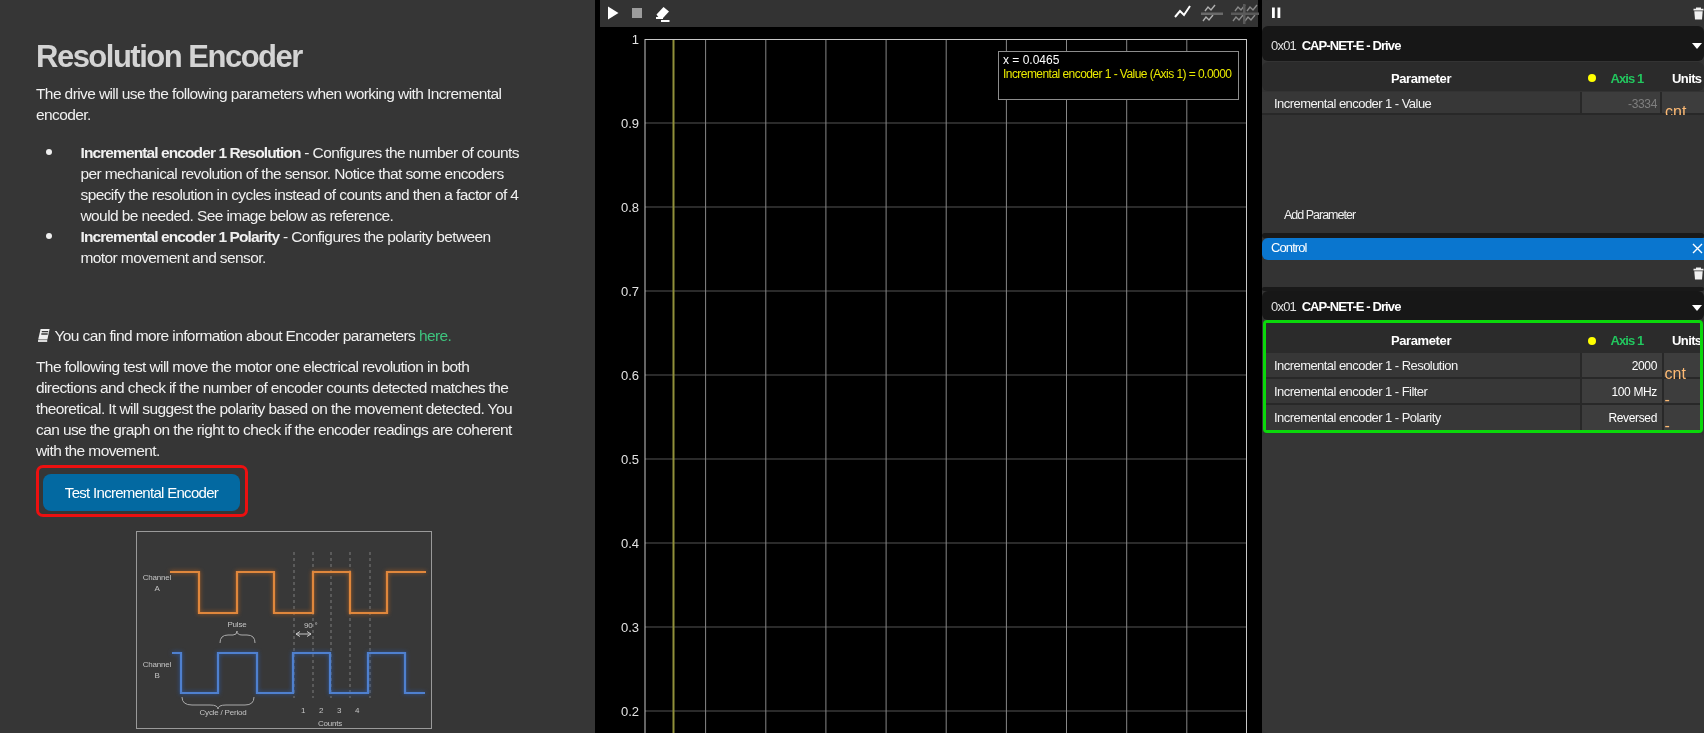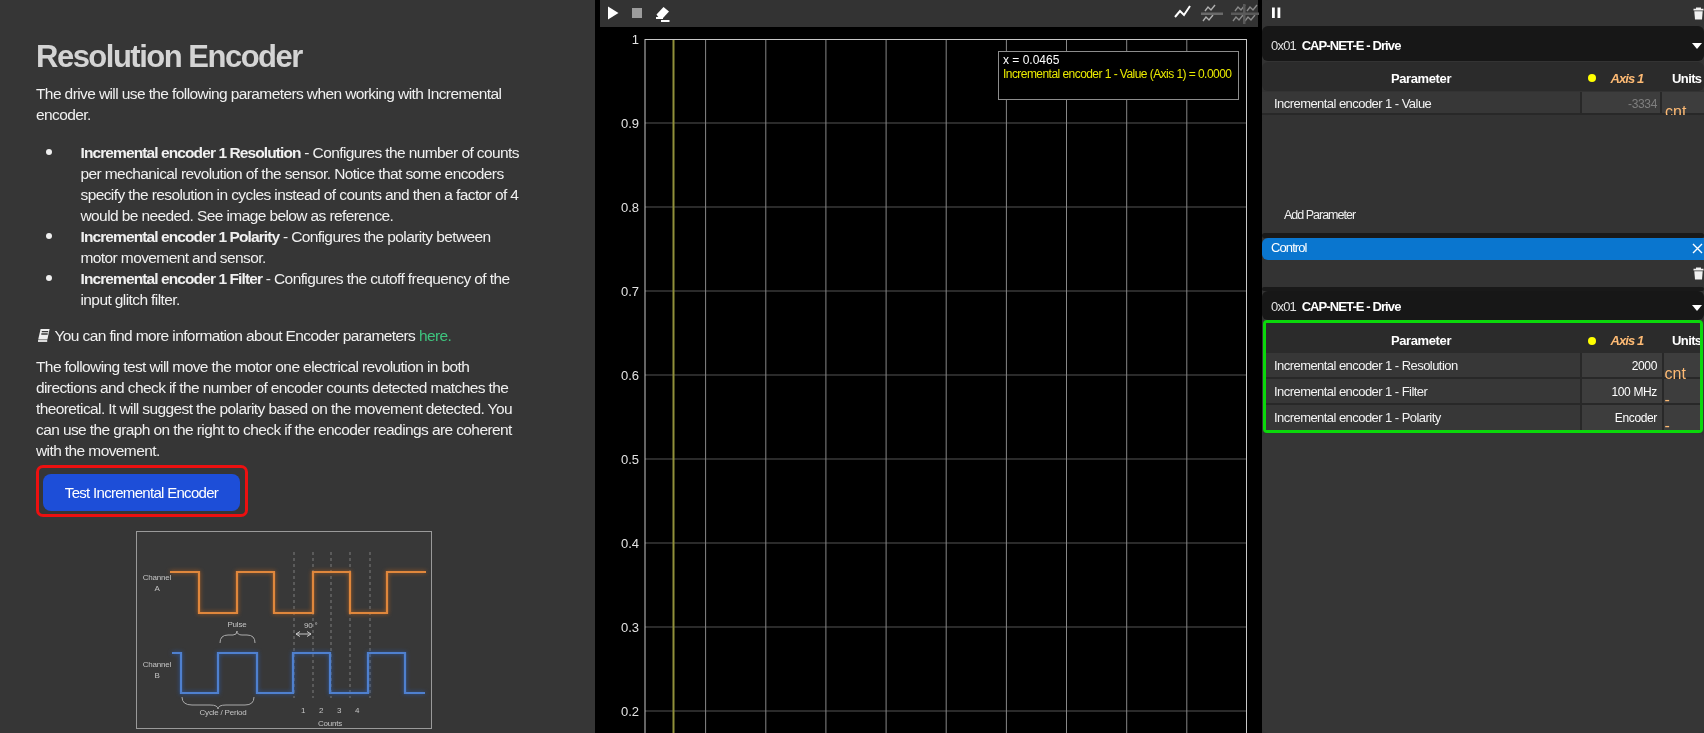--- a/index.html
+++ b/index.html
@@ -10,38 +10,38 @@
   .body16{font-size:15.5px;letter-spacing:-0.6px;line-height:21px;color:#f0f0f0;}
   #para1{left:36px;top:83px;}
   ul#blist{left:36px;top:142px;margin:0;padding:0;list-style:none;width:560px;white-space:nowrap;}
   ul#blist li{position:relative;padding-left:44.5px;}
   ul#blist li:before{content:"";position:absolute;left:10px;top:7px;width:6px;height:6px;border-radius:50%;background:#efefef;}
   ul#blist b{letter-spacing:-0.9px;}
   #note{left:36px;top:325px;white-space:nowrap;}
   #para2{left:36px;top:356px;}
   .grn{color:#3ec47e;}
   #redring{left:36px;top:465px;width:206px;height:46px;border:3px solid #ec1010;border-radius:7px;}
-  #btn{left:43px;top:474px;width:197px;height:37px;background:#1d4ed8;border-radius:8px;color:#ffffff;font-size:15px;letter-spacing:-0.7px;line-height:37px;text-align:center;}
+  #btn{left:43px;top:474px;width:197px;height:37px;background:#0369a1;border-radius:8px;color:#ffffff;font-size:15px;letter-spacing:-0.7px;line-height:37px;text-align:center;}
   
   #chart{left:595px;top:0;width:667px;height:733px;background:#000000;}
   #ctoolbar{position:absolute;left:5px;top:0;width:658px;height:27px;background:#333333;}
   #tooltip{left:998px;top:51px;width:235px;height:27px;background:#000000;border:1px solid #8c8c8c;font-size:12px;padding:2px 0 18px 4px;}
   #tooltip .l1{color:#ffffff;line-height:13px;}
   #tooltip .l2{color:#e8e800;line-height:14px;letter-spacing:-0.55px;white-space:nowrap;}
   
   #right{left:1262px;top:0;width:442px;height:733px;background:#333333;}
   .rrow{position:absolute;left:0;width:442px;border-radius:6px;}
   #rtool{top:0;height:26px;background:#333333;}
   #drive1{top:26px;height:35px;background:#171717;}
   .drivetext{position:absolute;left:9px;top:12px;font-size:13px;color:#e0e0e0;letter-spacing:-0.8px;}
   .drivetext b{font-size:13px;color:#ffffff;letter-spacing:-0.9px;}
   .thead{background:#2b2b2b;height:30px;}
   #thead1{top:62px;height:29px;}
   .th-param{position:absolute;left:0;width:318px;text-align:center;font-weight:bold;color:#ffffff;font-size:13px;letter-spacing:-0.38px;line-height:33px;}
-  .th-axis{position:absolute;left:325px;width:80px;text-align:center;font-weight:bold;color:#fdba74;font-size:13px;letter-spacing:-0.9px;line-height:33px;font-style:italic;}
+  .th-axis{position:absolute;left:325px;width:80px;text-align:center;font-weight:bold;color:#22c55e;font-size:13px;letter-spacing:-0.9px;line-height:33px;}
   .th-units{position:absolute;left:410px;width:46px;text-align:left;font-weight:bold;color:#ffffff;font-size:13px;letter-spacing:-0.6px;line-height:33px;}
   .ydot{position:absolute;left:326px;top:12px;width:8px;height:8px;border-radius:50%;background:#ffff00;}
   .trow{position:absolute;left:0;width:442px;height:23px;background:#373737;border-bottom:2px solid #282828;}
   .tc1{position:absolute;left:12px;top:0;font-size:13px;letter-spacing:-0.55px;color:#f2f2f2;line-height:24px;white-space:nowrap;}
   .tc2{position:absolute;left:320px;top:0;width:75px;text-align:right;font-size:12px;letter-spacing:-0.35px;color:#ffffff;line-height:24px;}
   .tc3{position:absolute;left:403px;top:8px;font-size:16px;color:#fdba74;line-height:24px;}
   #row1{top:92px;height:21px;}
   #row1 .tc2{color:#7f7f7f;}
   .vsep{position:absolute;top:0;width:2px;height:23px;background:#282828;}
   .cellbg{position:absolute;top:0;background:#3d3d3d;}
@@ -59,21 +59,20 @@
   #rbottom{top:433px;height:300px;background:#363636;}
 </style>
 </head>
 <body>
 
 <div class="abs" id="title">Resolution Encoder</div>
 <div class="abs body16" id="para1">The drive will use the following parameters when working with Incremental<br>encoder.</div>
 <ul class="abs body16" id="blist">
   <li><b>Incremental encoder 1 Resolution</b> - Configures the number of counts<br>per mechanical revolution of the sensor. Notice that some encoders<br>specify the resolution in cycles instead of counts and then a factor of 4<br>would be needed. See image below as reference.</li>
   <li><b>Incremental encoder 1 Polarity</b> - Configures the polarity between<br>motor movement and sensor.</li>
-  <li><b>Incremental encoder 1 Filter</b> - Configures the cutoff frequency of the<br>input glitch filter.</li>
 </ul>
 <div class="abs body16" id="note"><svg width="15" height="15" viewBox="0 0 15 15" style="vertical-align:-2px">
       <path d="M4.6 1 L13.6 1 L11.4 11.6 L2.2 11.6 Z" fill="#efefef"></path>
       <path d="M5.8 3.6 L12.2 3.6 M5.3 6 L11.7 6" stroke="#3a3a3a" stroke-width="1.3"></path>
       <path d="M2 13 L11.2 13" stroke="#efefef" stroke-width="1.8"></path>
     </svg> You can find more information about Encoder parameters <span class="grn">here</span><span class="grn">.</span></div>
 <div class="abs body16" id="para2">The following test will move the motor one electrical revolution in both<br>directions and check if the number of encoder counts detected matches the<br>theoretical. It will suggest the polarity based on the movement detected. You<br>can use the graph on the right to check if the encoder readings are coherent<br>with the movement.</div>
 <div class="abs" id="redring"></div>
 <div class="abs" id="btn">Test Incremental Encoder</div>
 
@@ -261,19 +260,19 @@
         <div class="vsep" style="left:314px;height:24px"></div>
         <div class="tc2" style="left:316px;line-height:26px">100 MHz</div>
         <div class="vsep" style="left:396px;height:24px"></div>
         <div class="tc3" style="left:398.5px;line-height:26px">-</div>
       </div>
     <div class="grow" style="top:82px;border-bottom:none;height:25px">
         <div class="cellbg" style="left:316px;width:80px;height:25px"></div>
         <div class="cellbg" style="left:398px;width:38px;height:25px"></div>
         <div class="tc1" style="left:8px;line-height:26px">Incremental encoder 1 - Polarity</div>
         <div class="vsep" style="left:314px;height:25px"></div>
-        <div class="tc2" style="left:316px;line-height:26px">Encoder</div>
+        <div class="tc2" style="left:316px;line-height:26px">Reversed</div>
         <div class="vsep" style="left:396px;height:25px"></div>
         <div class="tc3" style="left:398.5px;line-height:26px">-</div>
       </div>
   </div>
   <div class="rrow" id="rbottom"></div>
 </div>
 
 </body></html>

